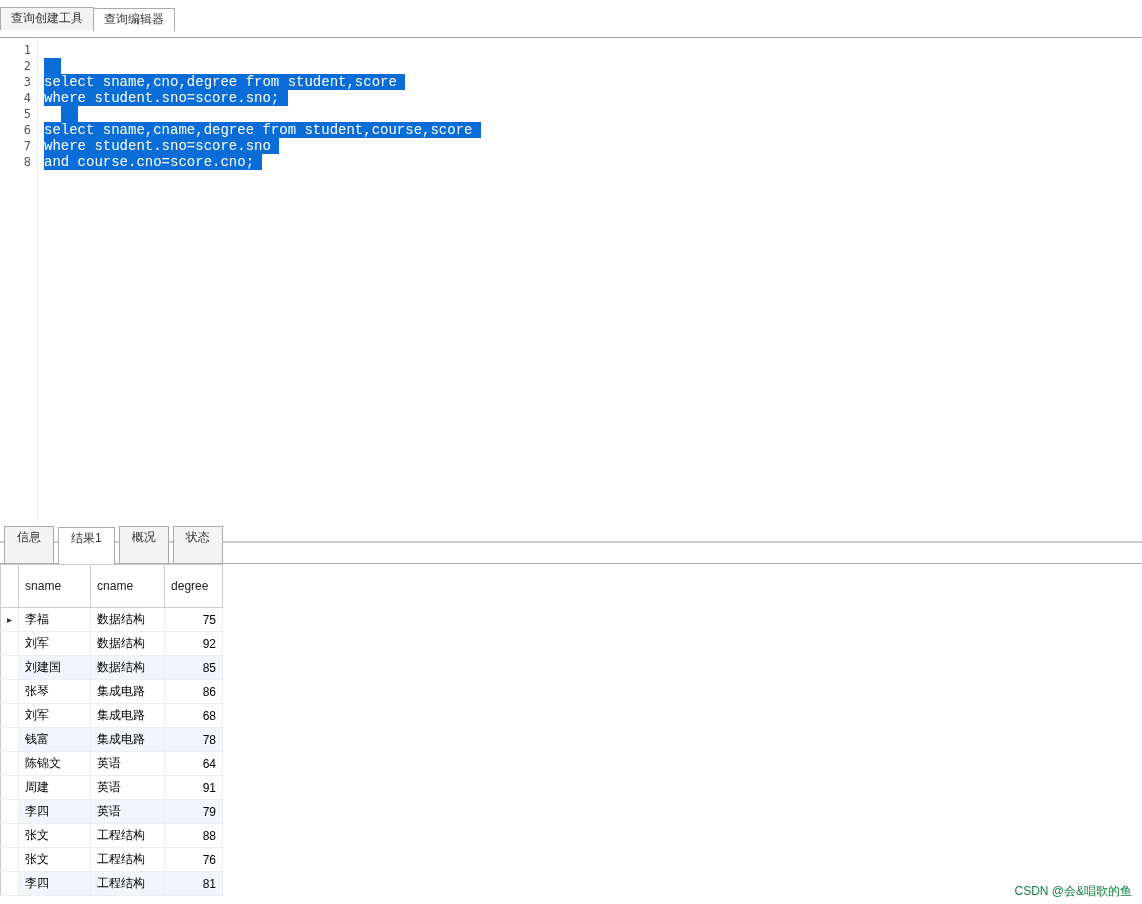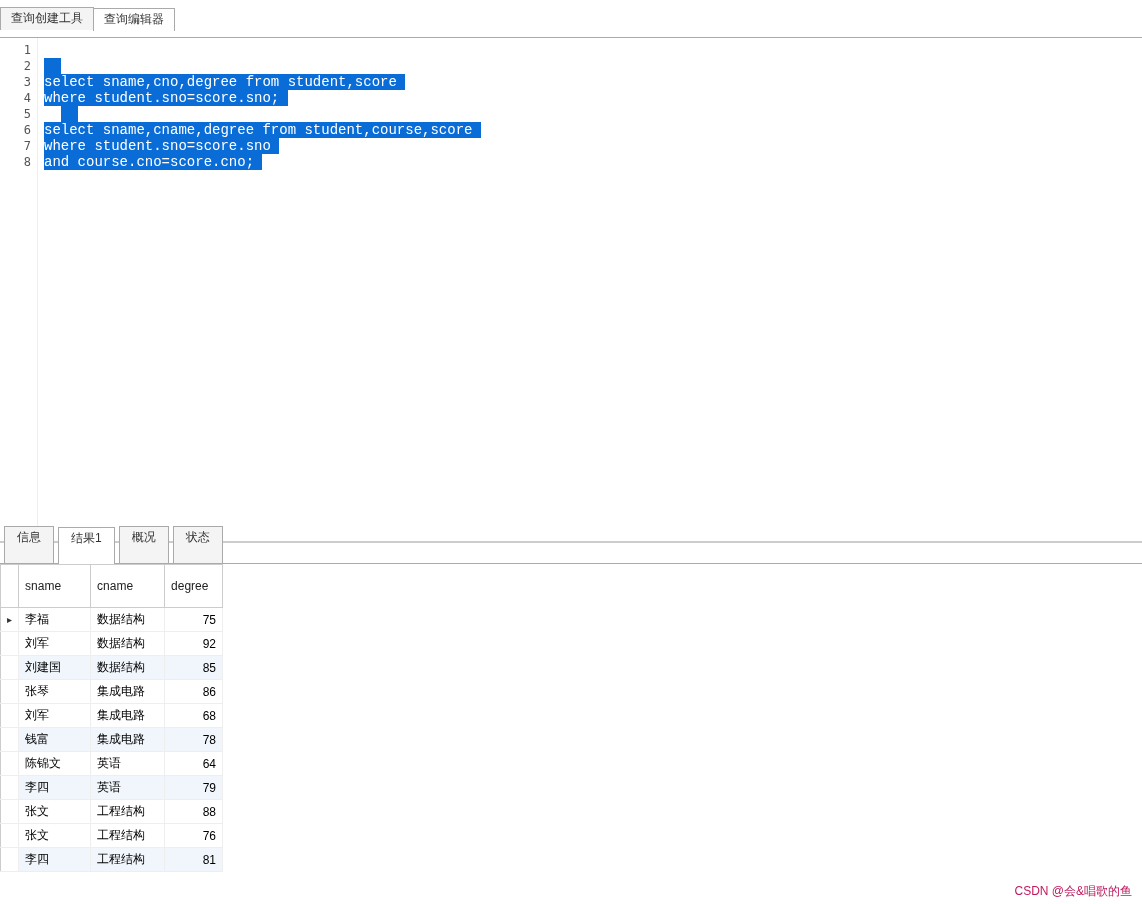--- a/index.html
+++ b/index.html
@@ -127,21 +127,21 @@
   }
   tr.alt td.row-handle, th.row-handle { background:#fff; }
   tr.alt td { background: #f0f6fc; }
   .col-sname { width: 72px; }
   .col-cname { width: 74px; }
   .col-degree { width: 58px; text-align: right; }
   .watermark-footer {
     position: absolute;
     bottom: 4px;
     right: 10px;
-    color: #be185d;
+    color: #15803d;
     font-size: 12px;
     pointer-events: none;
   }
 </style>
 </head>
 <body>
 
 <div class="top-tabs">
     <div class="top-tab">查询创建工具</div>
     <div class="top-tab active">查询编辑器</div>
@@ -214,20 +214,26 @@
           <td class="col-sname">钱富</td>
           <td class="col-cname">集成电路</td>
           <td class="col-degree">78</td>
         </tr>
         <tr>
           <td class="row-handle"></td>
           <td class="col-sname">陈锦文</td>
           <td class="col-cname">英语</td>
           <td class="col-degree">64</td>
         </tr>
+        <tr>
+          <td class="row-handle"></td>
+          <td class="col-sname">周建</td>
+          <td class="col-cname">英语</td>
+          <td class="col-degree">91</td>
+        </tr>
         <tr class="alt">
           <td class="row-handle"></td>
           <td class="col-sname">李四</td>
           <td class="col-cname">英语</td>
           <td class="col-degree">79</td>
         </tr>
         <tr>
           <td class="row-handle"></td>
           <td class="col-sname">张文</td>
           <td class="col-cname">工程结构</td>

